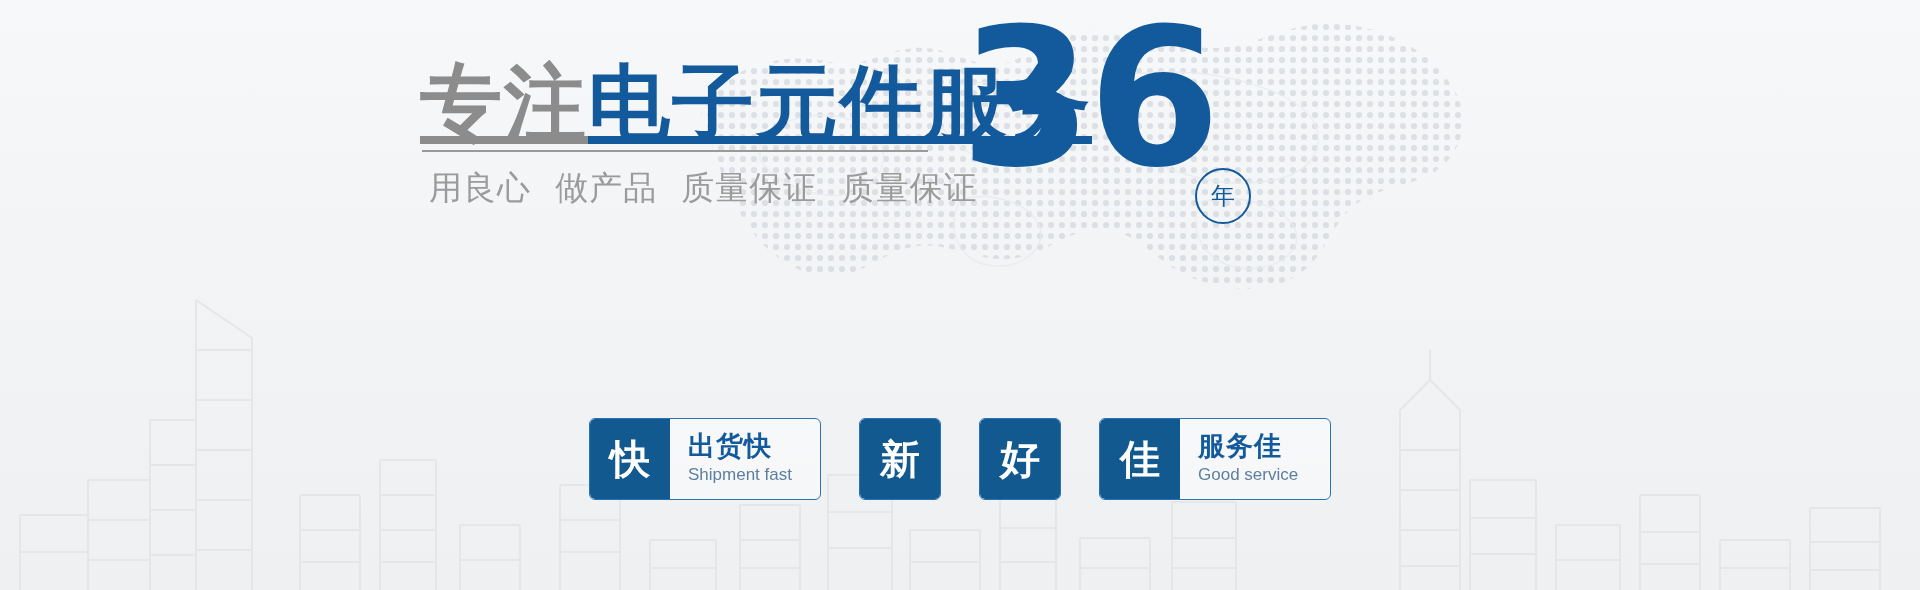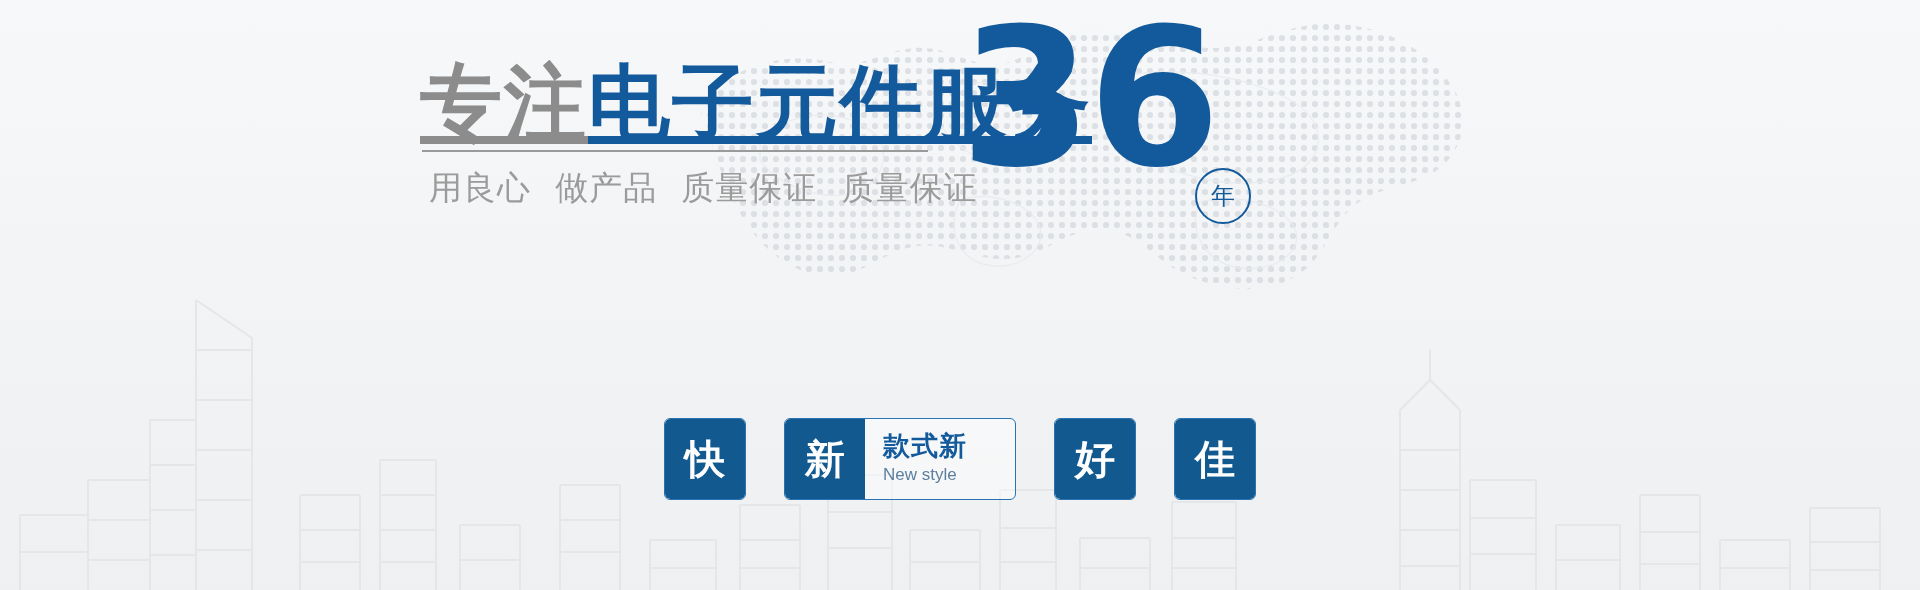--- a/index.html
+++ b/index.html
@@ -228,33 +228,37 @@
         <span>质量保证</span>
       </div>
 
     </div>
   </div>
 
   <div class="features">
 
     <div class="feature">
       <div class="feature-badge">快</div>
+      <div class="feature-texts">
+        <div class="feature-cn">出货快</div>
+        <div class="feature-en">Shipment fast</div>
+      </div>
     </div>
 
     <div class="feature">
       <div class="feature-badge">新</div>
+    </div>
+
+    <div class="feature">
+      <div class="feature-badge">好</div>
+    </div>
+
+    <div class="feature">
+      <div class="feature-badge">佳</div>
       <div class="feature-texts">
-        <div class="feature-cn">款式新</div>
-        <div class="feature-en">New style</div>
-      </div>
-    </div>
-
-    <div class="feature">
-      <div class="feature-badge">好</div>
-    </div>
-
-    <div class="feature">
-      <div class="feature-badge">佳</div>
+        <div class="feature-cn">服务佳</div>
+        <div class="feature-en">Good service</div>
+      </div>
     </div>
 
   </div>
 
 </div>
 
 </body></html>

